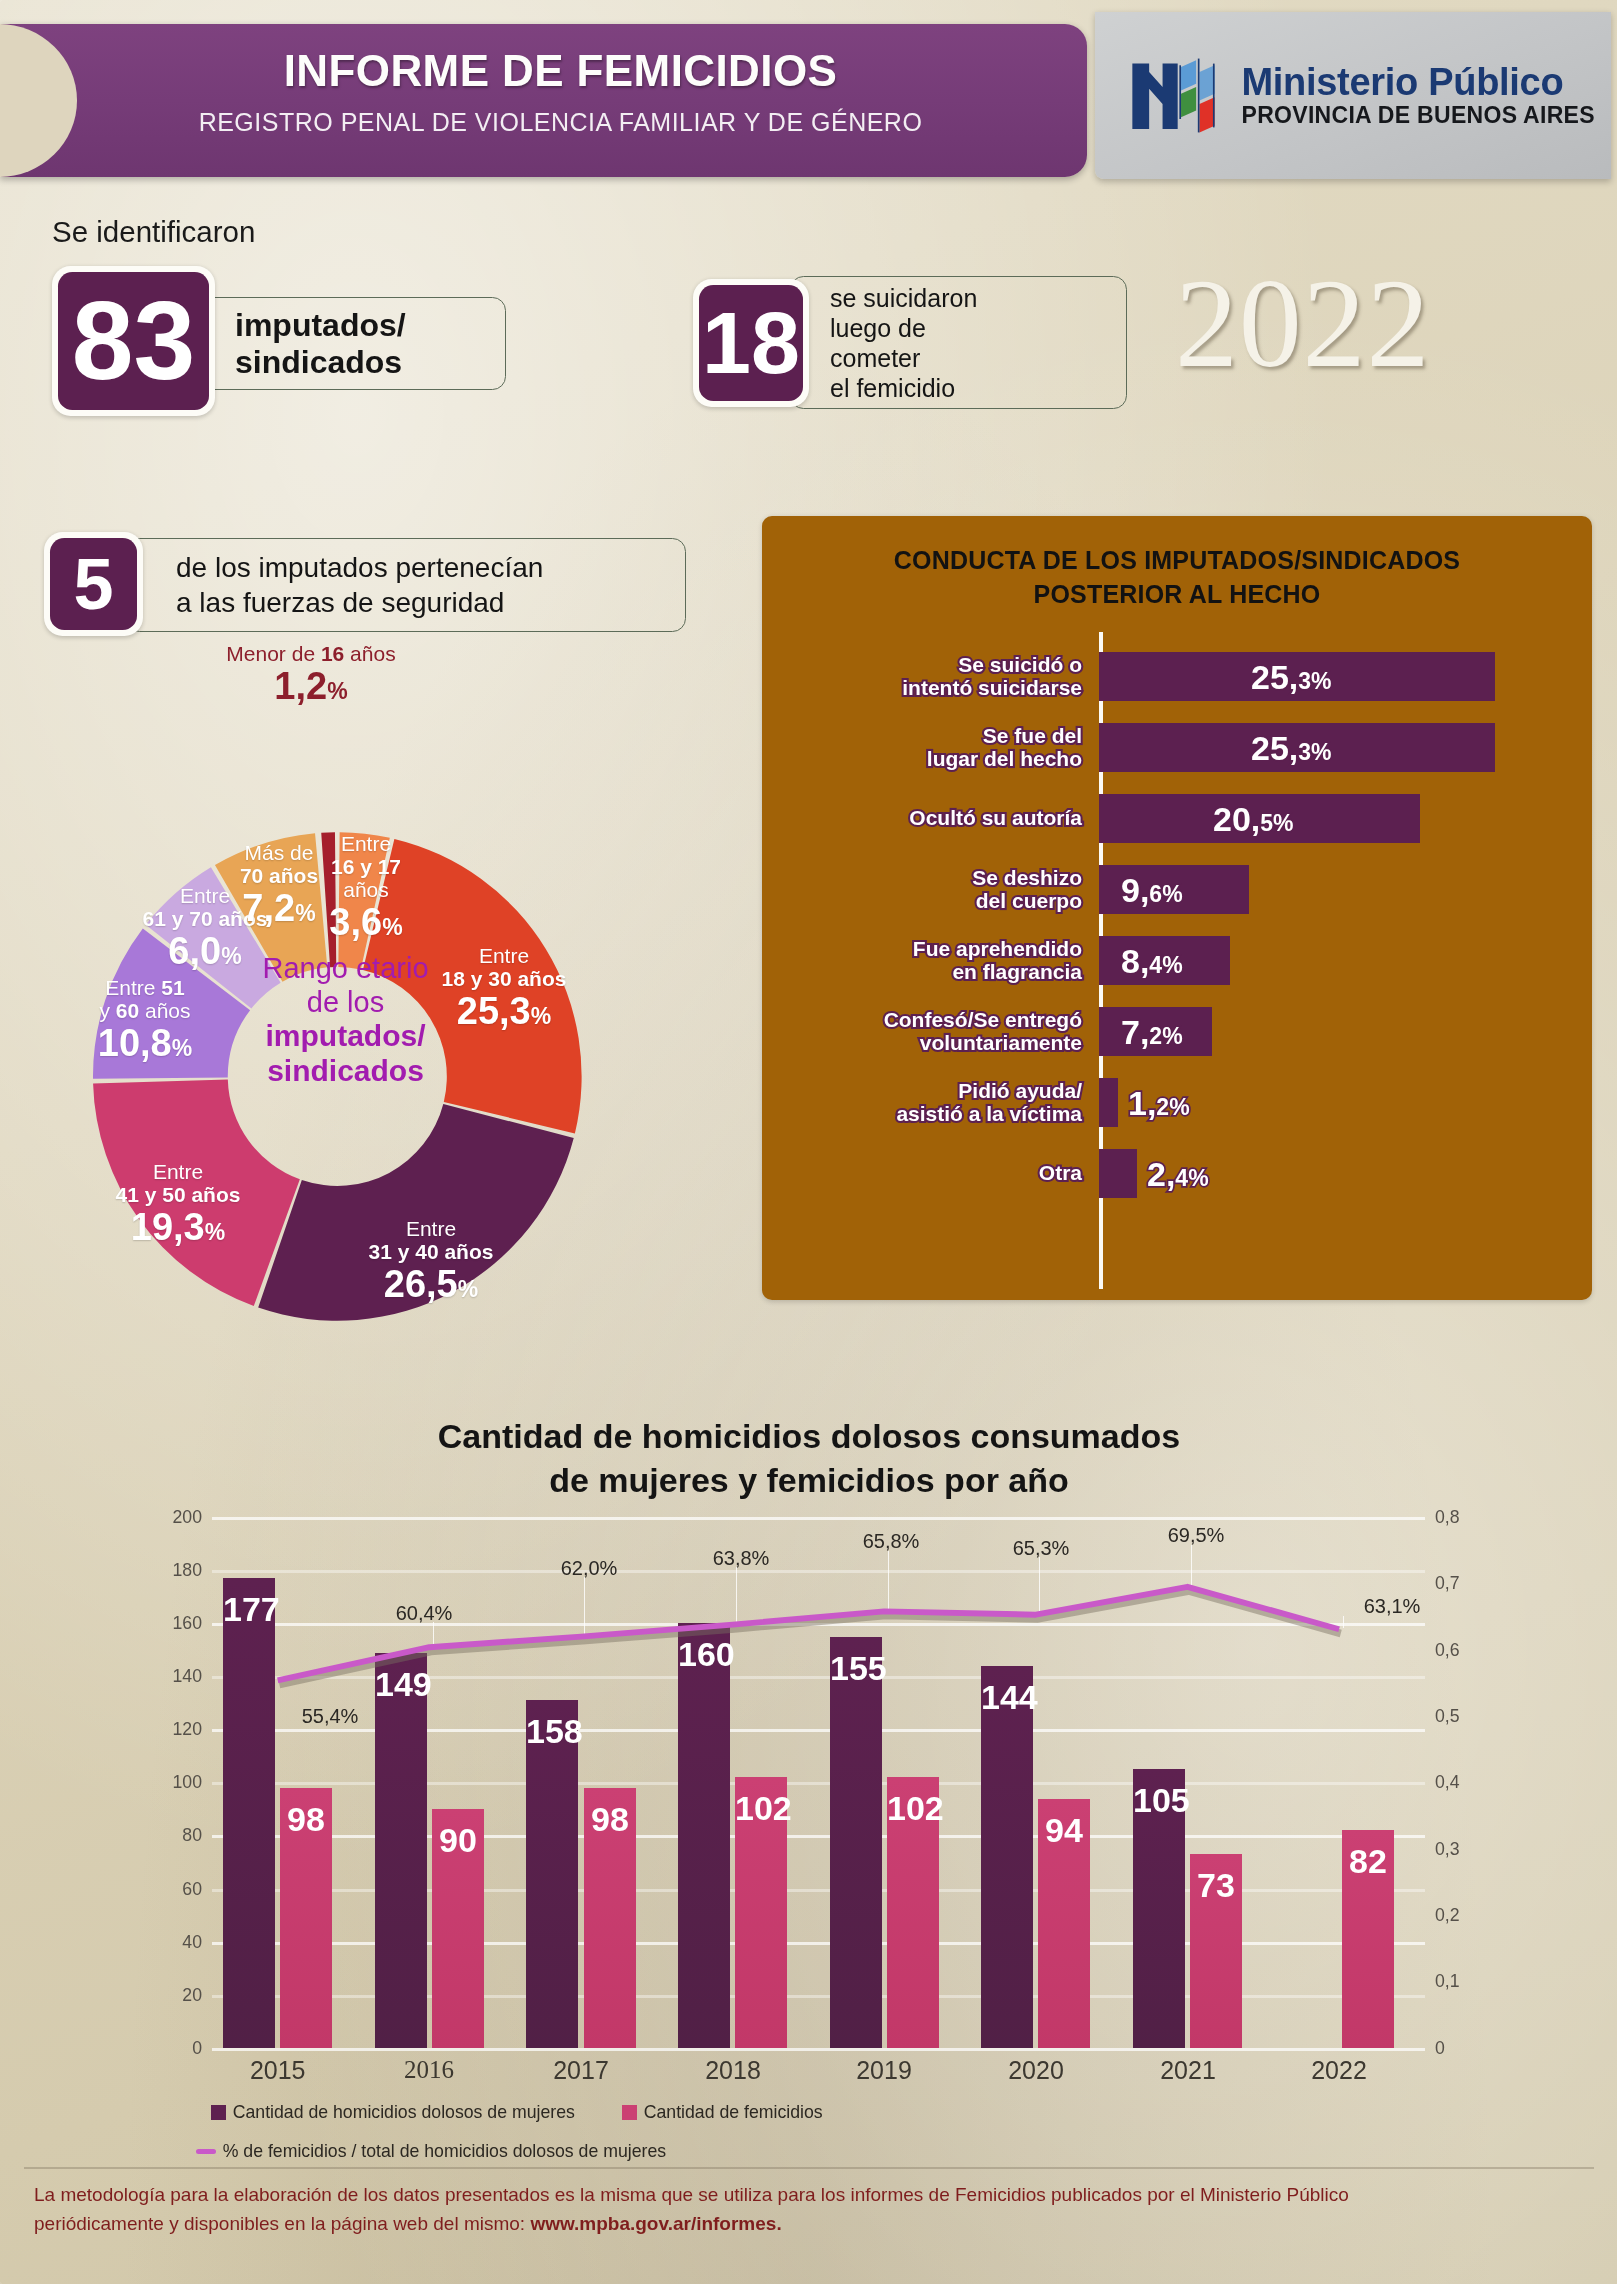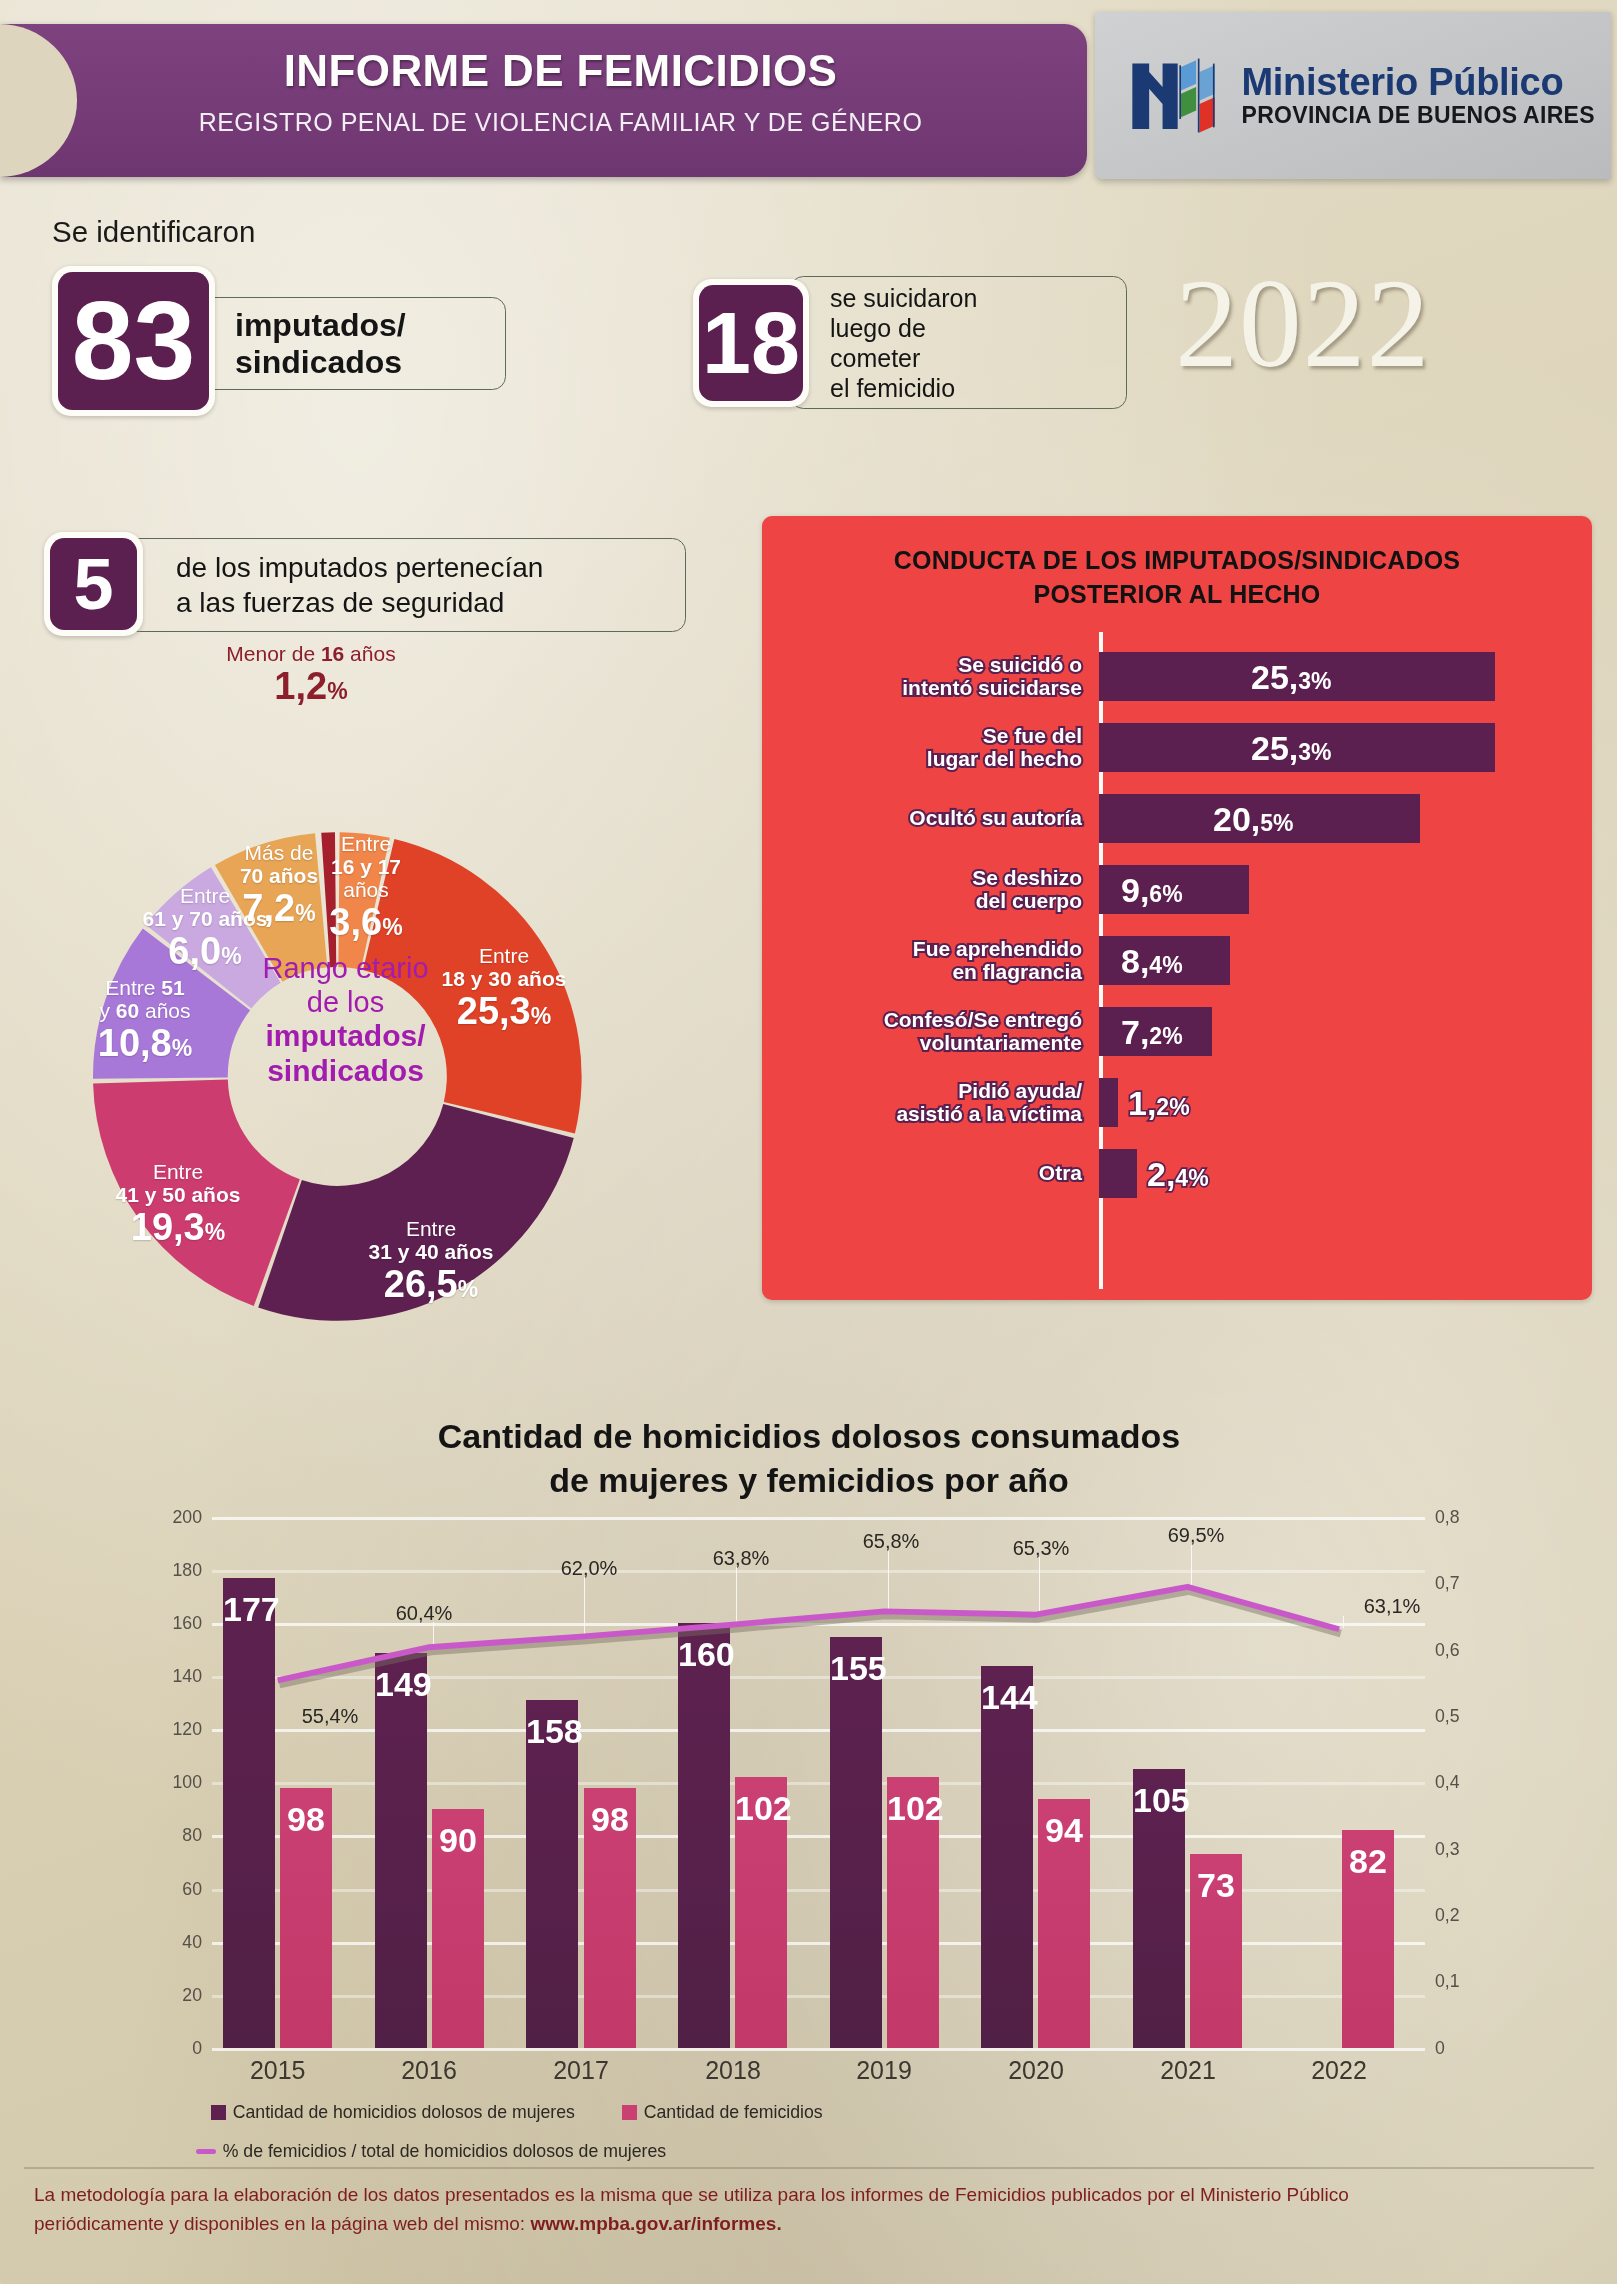--- a/index.html
+++ b/index.html
@@ -116,21 +116,21 @@
           text-shadow:0 0.8px 1.7px rgba(0,0,0,.18); }
   .dlab .t { font-size:21px; display:block; }
   .dlab .t b { font-weight:bold; }
   .dlab .v { font-size:38px; font-weight:bold; display:block; margin-top:0.8px; }
   .dlab .v i { font-size:23px; font-style:normal; }
   .dlab.dark { color:#8d1f2c; text-shadow:none; }
 
   
   .panel {
     position:absolute; left:762px; top:516px; width:830px; height:784px;
-    background:#ef4444; border-radius:10px;
+    background:#a16207; border-radius:10px;
     box-shadow:0 1.7px 5px rgba(0,0,0,.16);
   }
   .panel-title {
     position:absolute; left:0; right:0; top:27px; text-align:center;
     color:#121212; font-size:25px; font-weight:bold; line-height:1.36; letter-spacing:0.2px;
   }
   .hbars { position:absolute; left:0; top:125px; width:830px; }
   .hrow { position:relative; height:71px; display:flex; align-items:center; }
   .hlabel {
     width:337px; text-align:right; padding-right:17px;
@@ -438,21 +438,21 @@
       <div class="bar femicidios" style="left: 68px; width: 52px; height: 260px;">
         <div class="barval" style="top: 11.8px;">98</div>
       </div>
       <div class="xlab" style="left: -14.3px; width: 160px;">2015</div>
       <div class="bar homicidios" style="left: 163px; width: 52px; height: 395px;">
         <div class="barval" style="top: 11.8px;">149</div>
       </div>
       <div class="bar femicidios" style="left: 220px; width: 52px; height: 239px;">
         <div class="barval" style="top: 11.8px;">90</div>
       </div>
-      <div class="xlab" style="left: 137px; width: 160px;">2016</div>
+      <div class="xlab" style="left: 137px; width: 160px; font-family: Liberation Serif, serif;">2016</div>
       <div class="bar homicidios" style="left: 314px; width: 52px; height: 348px;">
         <div class="barval" style="top: 11.8px;">158</div>
       </div>
       <div class="bar femicidios" style="left: 372px; width: 52px; height: 260px;">
         <div class="barval" style="top: 11.8px;">98</div>
       </div>
       <div class="xlab" style="left: 289px; width: 160px;">2017</div>
       <div class="bar homicidios" style="left: 466px; width: 52px; height: 425px;">
         <div class="barval" style="top: 11.8px;">160</div>
       </div>

